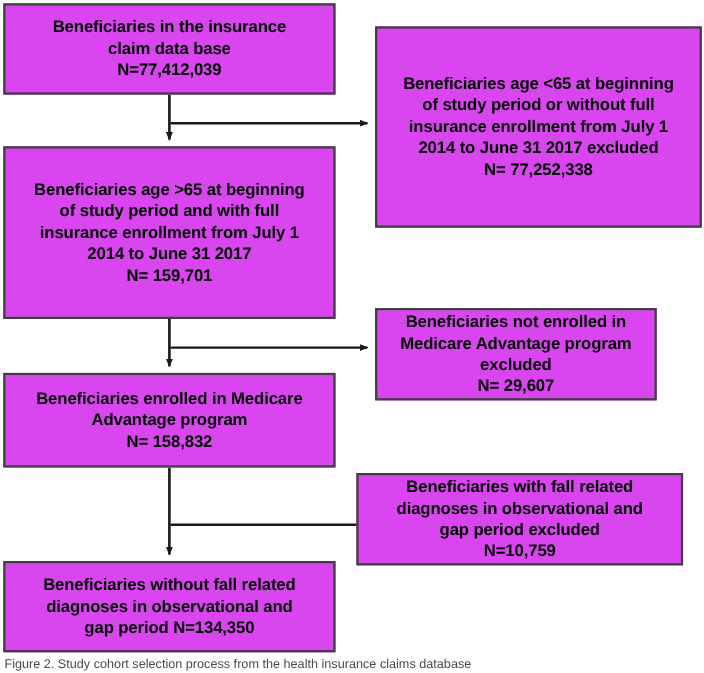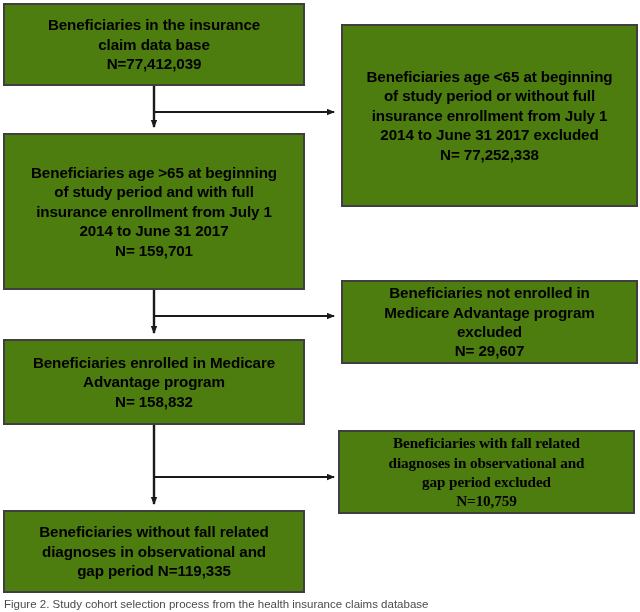--- a/index.html
+++ b/index.html
@@ -20,21 +20,21 @@
     position: absolute;
     left: 0;
     top: 0;
     width: 640px;
     height: 612px;
   }
 
   .node {
     position: absolute;
     box-sizing: border-box;
-    background: #4d7c0f;
+    background: #d946ef;
     border: 2px solid #3f3f3f;
     display: flex;
     align-items: center;
     justify-content: center;
     text-align: center;
     font-weight: bold;
     font-size: 15.2px;
     line-height: 1.28;
     letter-spacing: -0.1px;
     padding: 2px 6px;
@@ -48,22 +48,22 @@
   }
 
   
   #node-source      { left: 3px;   top: 3px;   width: 302px; height: 83px; }
   #node-eligible    { left: 3px;   top: 133px; width: 302px; height: 157px; justify-content: center; }
   #node-enrolled    { left: 3px;   top: 339px; width: 302px; height: 86px; }
   #node-final       { left: 3px;   top: 510px; width: 302px; height: 83px; }
 
   
   #node-excl-age    { left: 341px; top: 24px;  width: 297px; height: 183px; }
-  #node-excl-ma     { left: 341px; top: 280px; width: 297px; height: 84px; }
-  #node-excl-fall   { left: 338px; top: 430px; width: 297px; height: 84px; font-family: Liberation Serif, serif; }
+  #node-excl-ma     { left: 341px; top: 280px; width: 256px; height: 84px; }
+  #node-excl-fall   { left: 324px; top: 430px; width: 297px; height: 84px; }
 
   
   #connectors {
     position: absolute;
     left: 0;
     top: 0;
     width: 640px;
     height: 612px;
     pointer-events: none;
   }
@@ -156,18 +156,18 @@
   <div class="node" id="node-excl-fall">
     <span class="node-text">Beneficiaries with fall related
 diagnoses in observational and
 gap period excluded
 N=10,759</span>
   </div>
 
   <div class="node" id="node-final">
     <span class="node-text">Beneficiaries without fall related
 diagnoses in observational and
-gap period N=119,335</span>
+gap period N=134,350</span>
   </div>
 
   <div class="caption">Figure 2. Study cohort selection process from the health insurance claims database</div>
 
 </div>
 
 </body></html>

